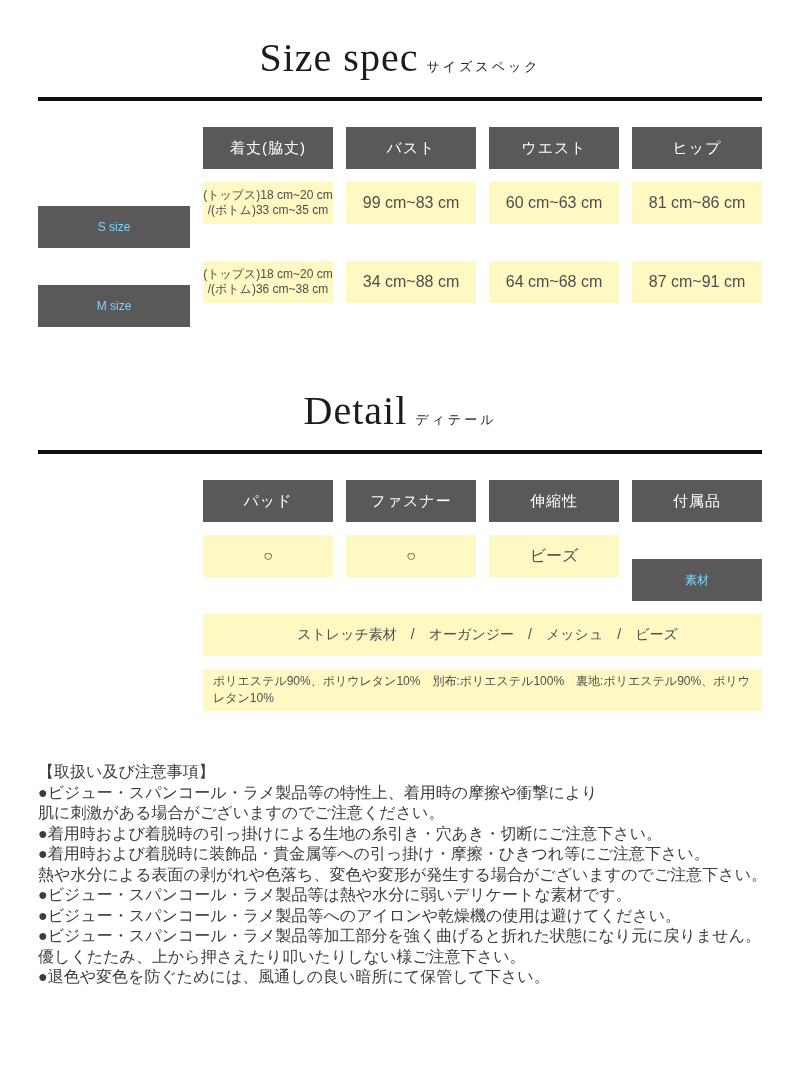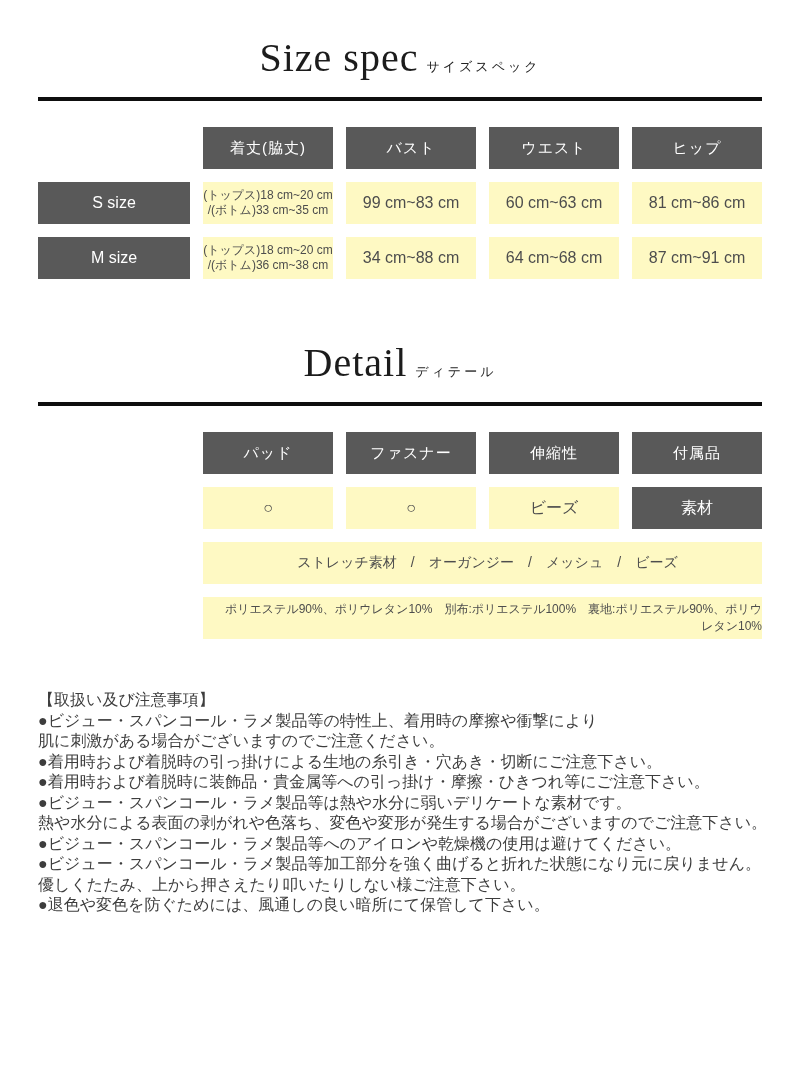--- a/index.html
+++ b/index.html
@@ -40,32 +40,33 @@
     justify-content:space-between;
     column-gap:11px;
     row-gap:13px;
     margin-top:26px;
   }
   .cell{
     height:42px;
     display:flex;
     align-items:center;
     justify-content:center;
-    text-align:right;
+    text-align:left;
   }
   .th{
     background:#595959;
     color:#ffffff;
     font-size:15px;
     letter-spacing:1px;
   }
   .rowlabel{
     background:#595959;
-    color:#ffffff;
-    font-size:16px;
+    color:#7dd3fc;
+    font-size:12px;
+    margin-top:24px;
   }
   .td{
     background:#fef9c3;
     color:#4d4d4d;
     font-size:16px;
   }
   .td.small{
     flex-direction:column;
     font-size:12px;
     line-height:15px;
@@ -145,22 +146,22 @@
 
       <div class="cell td wide mixture-cell">ポリエステル90%、ポリウレタン10%　別布:ポリエステル100%　裏地:ポリエステル90%、ポリウレタン10%</div>
     </div>
 
     <div class="notes">
       <div>【取扱い及び注意事項】</div>
       <div>●ビジュー・スパンコール・ラメ製品等の特性上、着用時の摩擦や衝撃により</div>
       <div>肌に刺激がある場合がございますのでご注意ください。</div>
       <div>●着用時および着脱時の引っ掛けによる生地の糸引き・穴あき・切断にご注意下さい。</div>
       <div>●着用時および着脱時に装飾品・貴金属等への引っ掛け・摩擦・ひきつれ等にご注意下さい。</div>
+      <div>熱や水分による表面の剥がれや色落ち、変色や変形が発生する場合がございますのでご注意下さい。</div>
       <div>●ビジュー・スパンコール・ラメ製品等は熱や水分に弱いデリケートな素材です。</div>
-      <div>熱や水分による表面の剥がれや色落ち、変色や変形が発生する場合がございますのでご注意下さい。</div>
       <div>●ビジュー・スパンコール・ラメ製品等へのアイロンや乾燥機の使用は避けてください。</div>
       <div>●ビジュー・スパンコール・ラメ製品等加工部分を強く曲げると折れた状態になり元に戻りません。</div>
       <div>優しくたたみ、上から押さえたり叩いたりしない様ご注意下さい。</div>
       <div>●退色や変色を防ぐためには、風通しの良い暗所にて保管して下さい。</div>
     </div>
 
   </div>
 </div>
 
 </body></html>

